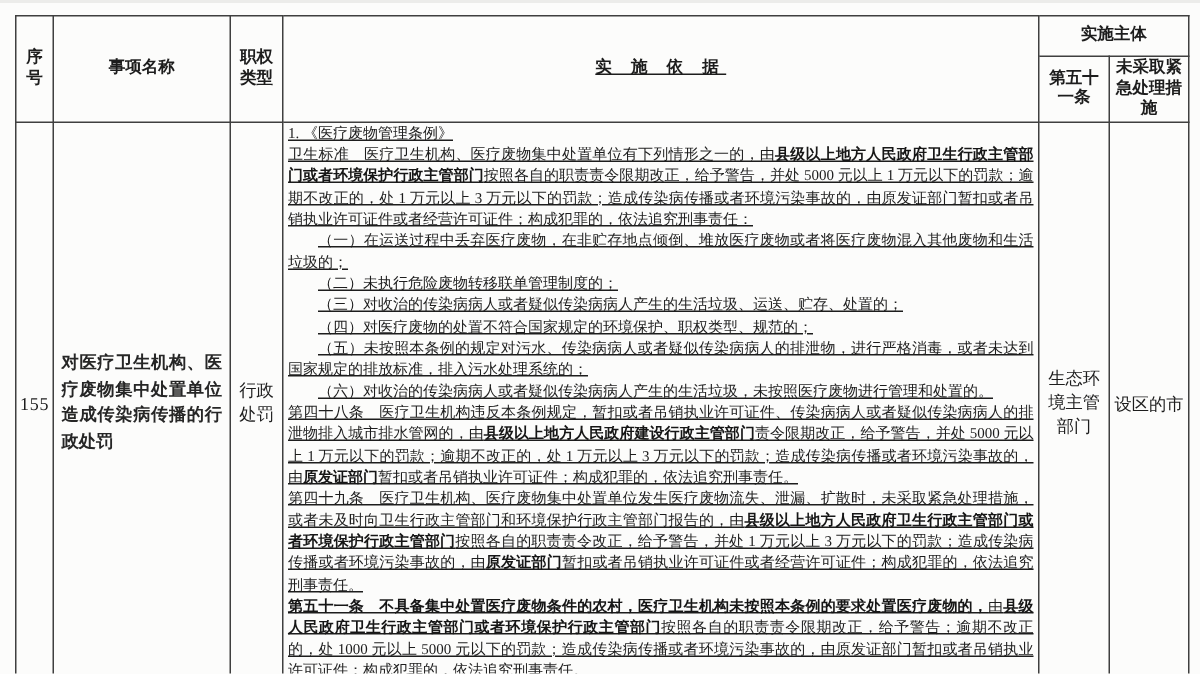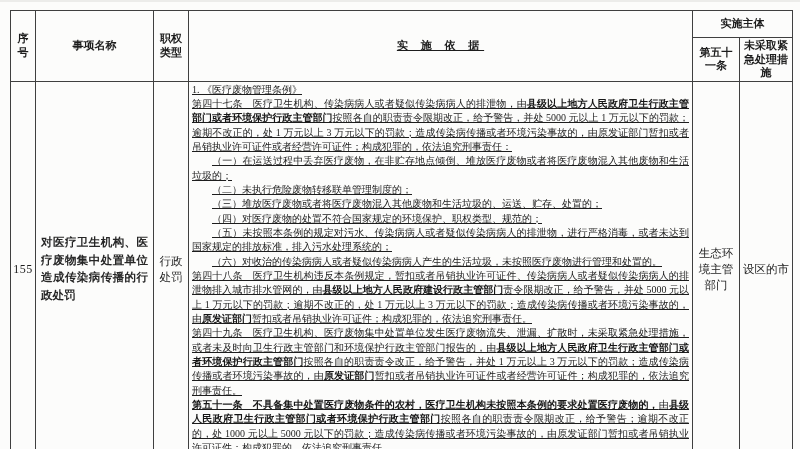--- a/index.html
+++ b/index.html
@@ -72,24 +72,24 @@
     </tr>
   </thead>
   <tbody>
     <tr>
       <td class="vcenter seq-cell">155</td>
       <td class="item-cell">对医疗卫生机构、医疗废物集中处置单位造成传染病传播的行政处罚</td>
       <td class="vcenter type-cell">行政处罚</td>
       <td class="basis-cell">
         <div>
             <p class="law-p"><span>1. 《医疗废物管理条例》</span></p>
-            <p class="law-p"><span>第四十七条　医疗卫生机构、传染病病人或者疑似传染病病人的排泄物，由</span><span class="b">县级以上地方人民政府卫生行政主管部门或者环境保护行政主管部门</span><span>按照各自的职责责令限期改正，给予警告，并处 5000 元以上 1 万元以下的罚款；逾期不改正的，处 1 万元以上 3 万元以下的罚款；造成传染病传播或者环境污染事故的，由原发证部门暂扣或者吊销执业许可证件或者经营许可证件；构成犯罪的，依法追究刑事责任：</span></p>
+            <p class="law-p"><span>卫生标准　医疗卫生机构、医疗废物集中处置单位有下列情形之一的，由</span><span class="b">县级以上地方人民政府卫生行政主管部门或者环境保护行政主管部门</span><span>按照各自的职责责令限期改正，给予警告，并处 5000 元以上 1 万元以下的罚款；逾期不改正的，处 1 万元以上 3 万元以下的罚款；造成传染病传播或者环境污染事故的，由原发证部门暂扣或者吊销执业许可证件或者经营许可证件；构成犯罪的，依法追究刑事责任：</span></p>
             <p class="law-p indent"><span>（一）在运送过程中丢弃医疗废物，在非贮存地点倾倒、堆放医疗废物或者将医疗废物混入其他废物和生活垃圾的；</span></p>
             <p class="law-p indent"><span>（二）未执行危险废物转移联单管理制度的；</span></p>
-            <p class="law-p indent"><span>（三）堆放医疗废物或者将医疗废物混入其他废物和生活垃圾的、运送、贮存、处置的；</span></p>
+            <p class="law-p indent"><span>（三）对收治的传染病病人或者疑似传染病病人产生的生活垃圾、运送、贮存、处置的；</span></p>
             <p class="law-p indent"><span>（四）对医疗废物的处置不符合国家规定的环境保护、职权类型、规范的；</span></p>
             <p class="law-p indent"><span>（五）未按照本条例的规定对污水、传染病病人或者疑似传染病病人的排泄物，进行严格消毒，或者未达到国家规定的排放标准，排入污水处理系统的；</span></p>
             <p class="law-p indent"><span>（六）对收治的传染病病人或者疑似传染病病人产生的生活垃圾，未按照医疗废物进行管理和处置的。</span></p>
             <p class="law-p"><span>第四十八条　医疗卫生机构违反本条例规定，暂扣或者吊销执业许可证件、传染病病人或者疑似传染病病人的排泄物排入城市排水管网的，由</span><span class="b">县级以上地方人民政府建设行政主管部门</span><span>责令限期改正，给予警告，并处 5000 元以上 1 万元以下的罚款；逾期不改正的，处 1 万元以上 3 万元以下的罚款；造成传染病传播或者环境污染事故的，由</span><span class="b">原发证部门</span><span>暂扣或者吊销执业许可证件；构成犯罪的，依法追究刑事责任。</span></p>
             <p class="law-p"><span>第四十九条　医疗卫生机构、医疗废物集中处置单位发生医疗废物流失、泄漏、扩散时，未采取紧急处理措施，或者未及时向卫生行政主管部门和环境保护行政主管部门报告的，由</span><span class="b">县级以上地方人民政府卫生行政主管部门或者环境保护行政主管部门</span><span>按照各自的职责责令改正，给予警告，并处 1 万元以上 3 万元以下的罚款；造成传染病传播或者环境污染事故的，由</span><span class="b">原发证部门</span><span>暂扣或者吊销执业许可证件或者经营许可证件；构成犯罪的，依法追究刑事责任。</span></p>
             <p class="law-p"><span class="b">第五十一条　不具备集中处置医疗废物条件的农村，医疗卫生机构未按照本条例的要求处置医疗废物的，</span><span>由</span><span class="b">县级人民政府卫生行政主管部门或者环境保护行政主管部门</span><span>按照各自的职责责令限期改正，给予警告；逾期不改正的，处 1000 元以上 5000 元以下的罚款；造成传染病传播或者环境污染事故的，由原发证部门暂扣或者吊销执业许可证件；构成犯罪的，依法追究刑事责任。</span></p>
           </div>
       </td>
       <td class="vcenter dept-cell">生态环境主管部门</td>
       <td class="vcenter level-cell">设区的市</td>

